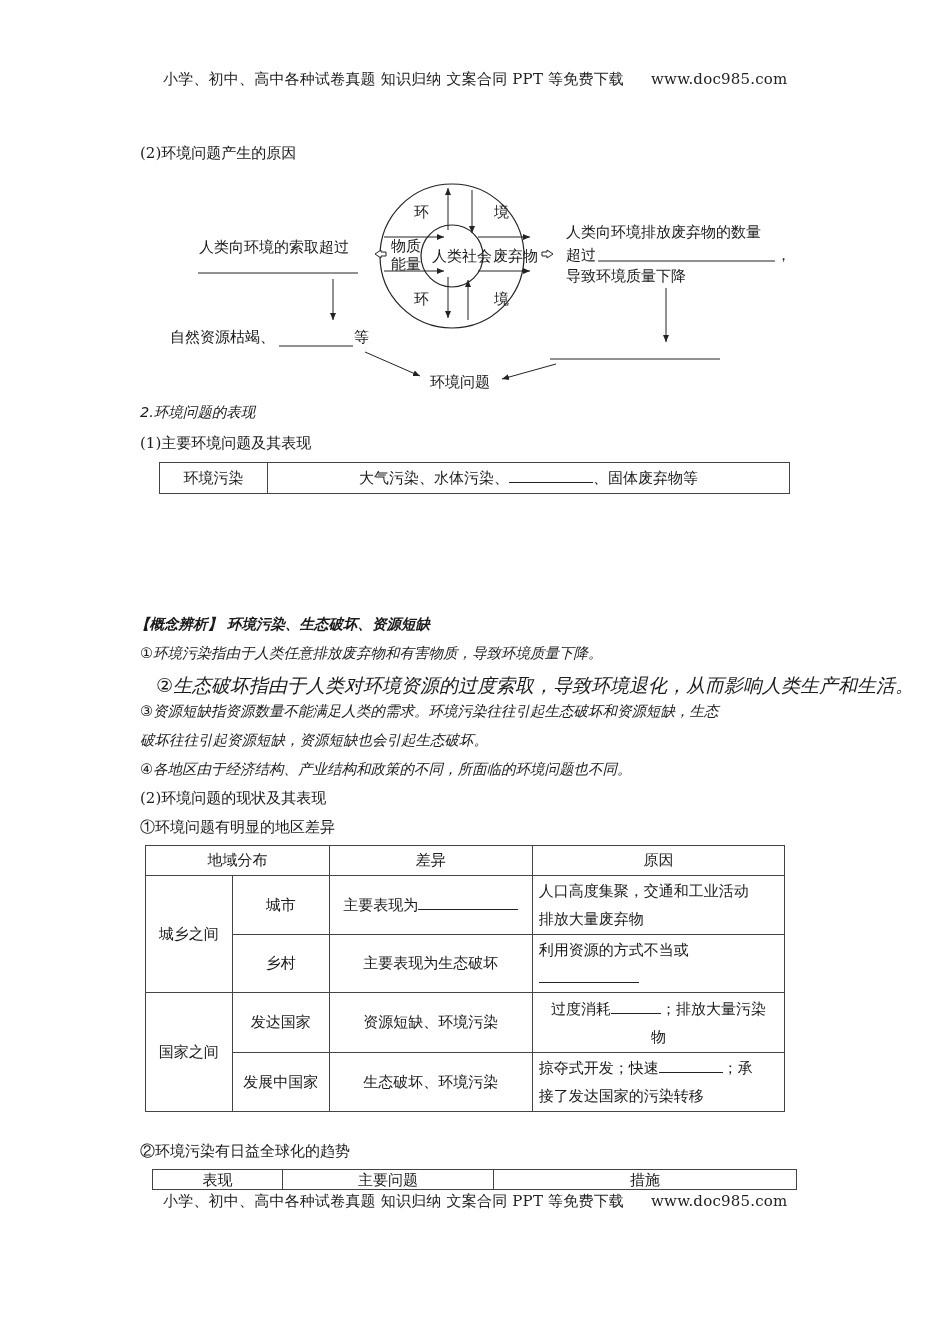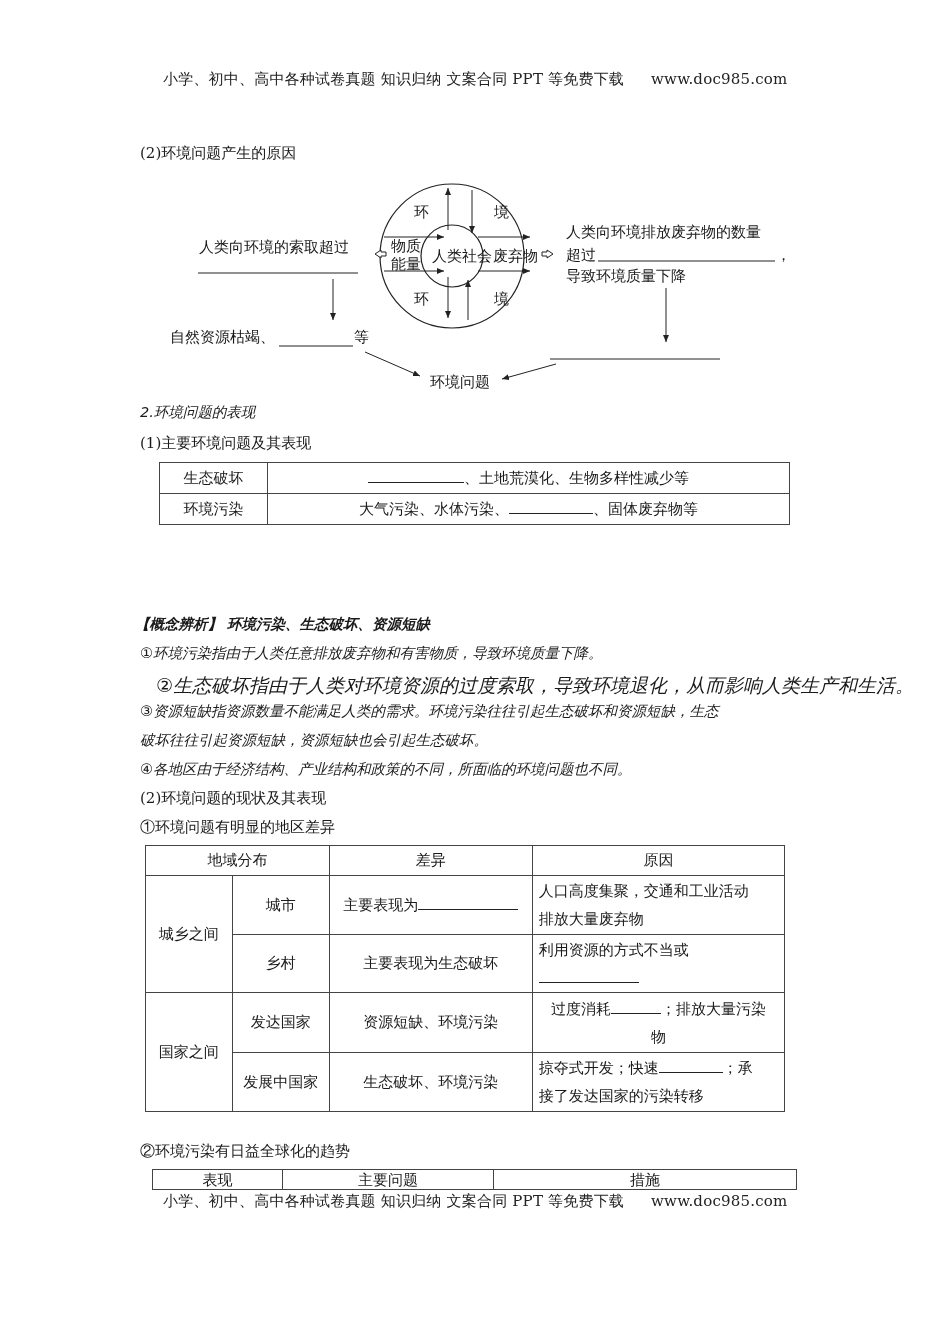--- a/index.html
+++ b/index.html
@@ -85,24 +85,20 @@
 <div class="dtext" style="left:776px; top:246px;">，</div>
 <div class="dtext" style="left:566px; top:267px;">导致环境质量下降</div>
 <div class="dtext" style="left:430px; top:373px;">环境问题</div>
 
 <div class="abs t15 sans" style="left:140px; top:403px; font-size:14.5px;">2.环境问题的表现</div>
 <div class="abs t15" style="left:140px; top:434px;">(1)主要环境问题及其表现</div>
 
 <table class="grid" style="left:159px; top:462px; width:631px;">
   <tbody>
   <tr style="height:31px;">
-    <td>生态破坏</td>
-    <td><span class="blank" style="width:96px;"></span><span>、土地荒漠化、生物多样性减少等</span></td>
-  </tr>
-  <tr style="height:31px;">
     <td>环境污染</td>
     <td><span>大气污染、水体污染、</span><span class="blank" style="width:84px;"></span><span>、固体废弃物等</span></td>
   </tr>
 </tbody>
   </table>
 
 <div class="abs sans" style="left:135px; top:615px; font-size:14.5px; font-weight:bold;">【概念辨析】  环境污染、生态破坏、资源短缺</div>
 <div class="abs sans" style="left:140px; top:644px; font-size:14.5px;">①环境污染指由于人类任意排放废弃物和有害物质，导致环境质量下降。</div>
 <div class="abs sans" style="left:156px; top:673px; font-size:19px;">②生态破坏指由于人类对环境资源的过度索取，导致环境退化，从而影响人类生产和生活。</div>
 <div class="abs sans" style="left:140px; top:702px; font-size:14.5px;">③资源短缺指资源数量不能满足人类的需求。环境污染往往引起生态破坏和资源短缺，生态</div>

